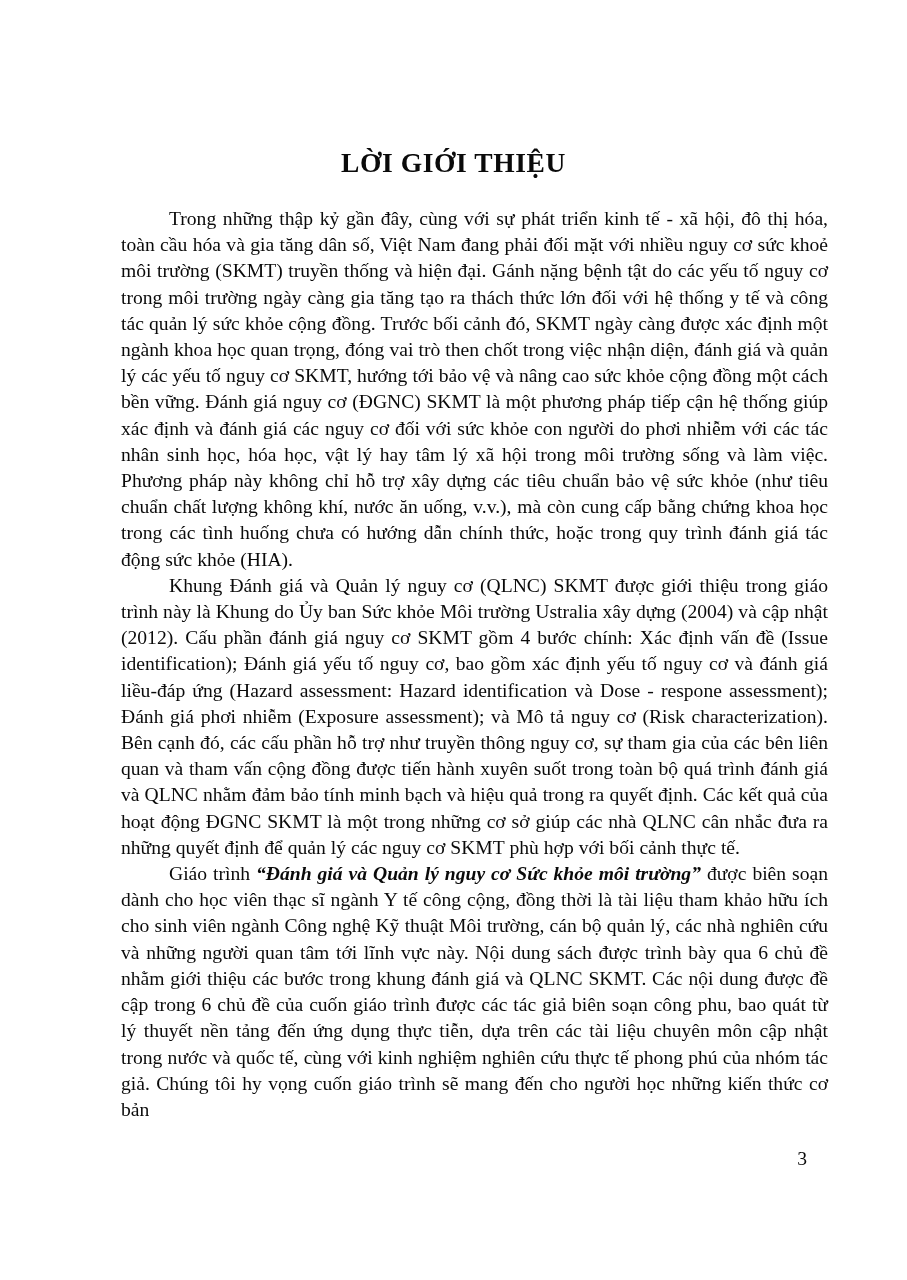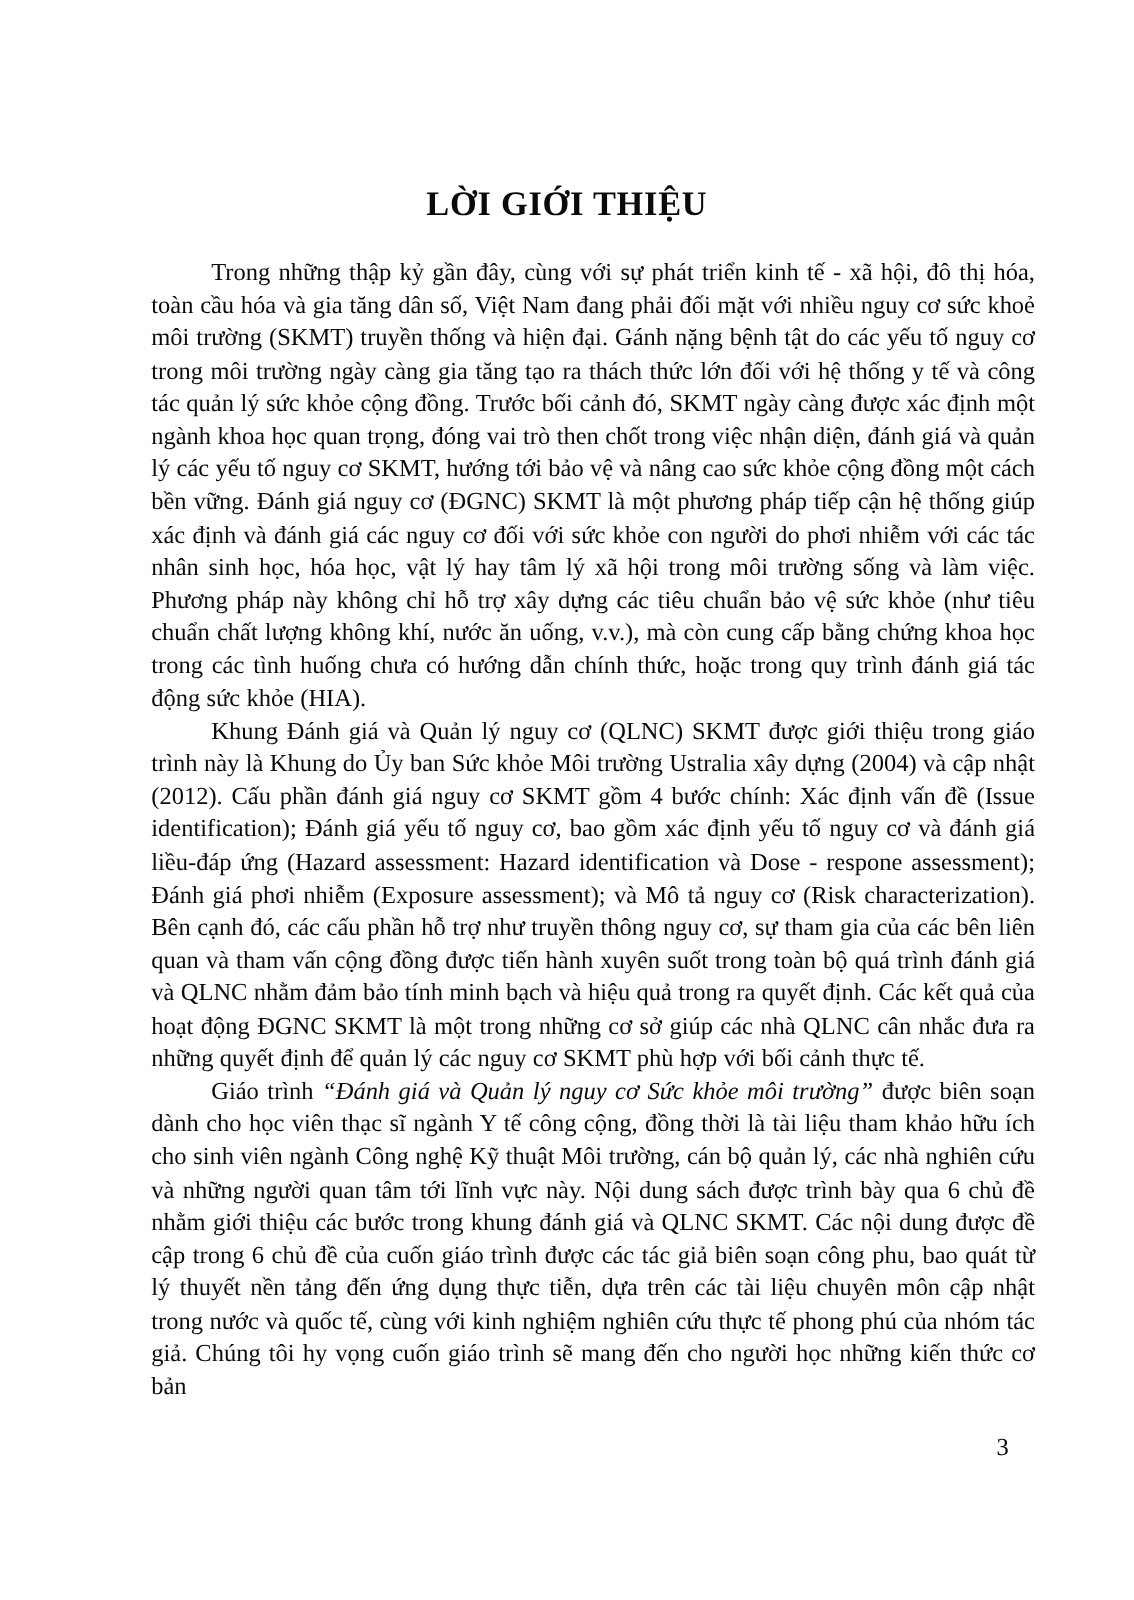--- a/index.html
+++ b/index.html
@@ -47,21 +47,21 @@
     font-size: 19.6px;
     line-height: 26.2px;
     text-indent: 48px;
     hyphens: none;
     word-spacing: 0.1px;
   }
   p.para + p.para {
     margin-top: 0;
   }
   .bi {
-    font-weight: normal;
+    font-weight: bold;
     font-style: italic;
   }
   .page-number {
     position: absolute;
     left: 0;
     top: 1146px;
     width: 807px;
     text-align: right;
     font-size: 19.6px;
     line-height: 26px;

